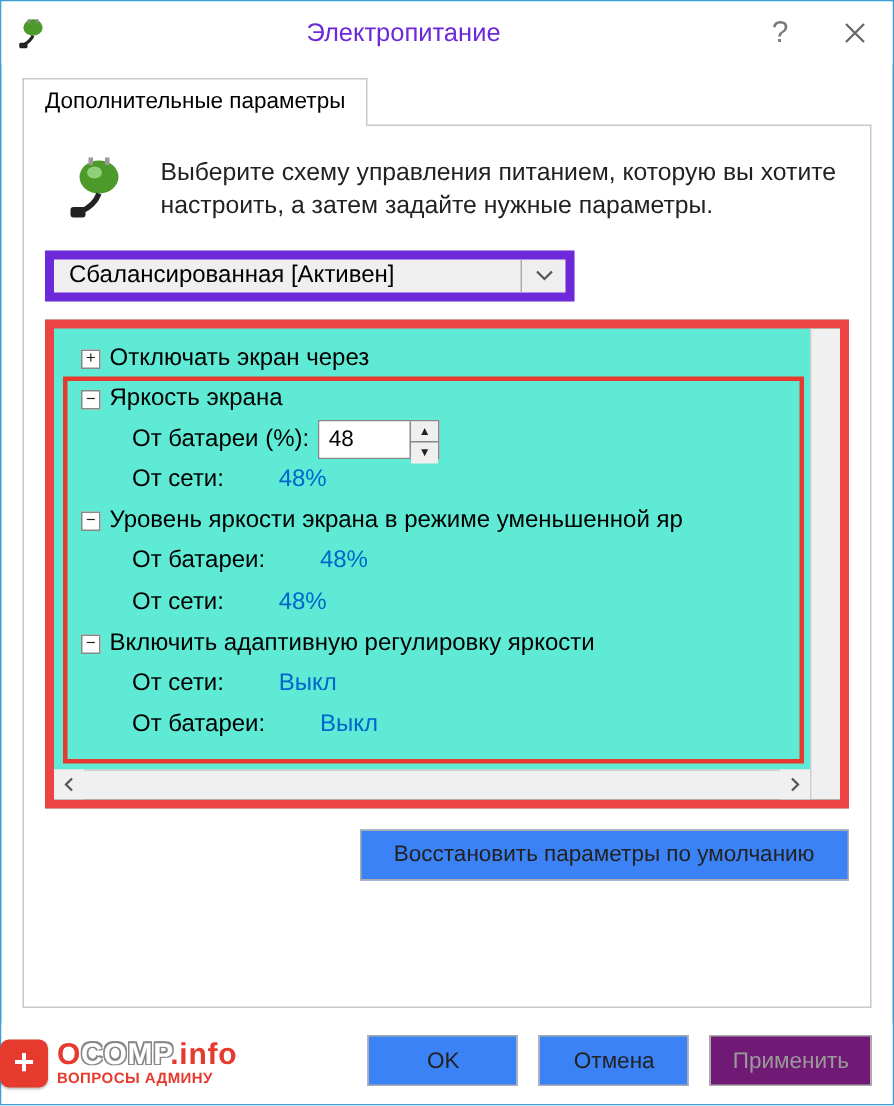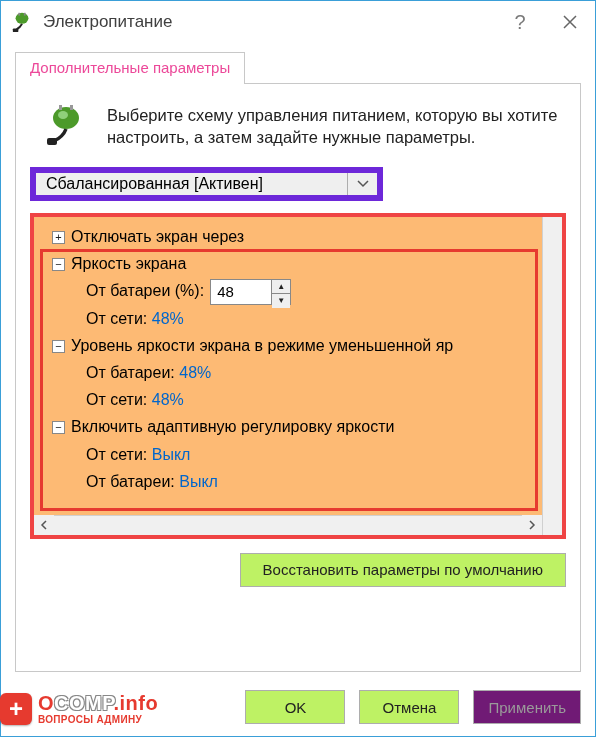--- a/index.html
+++ b/index.html
@@ -25,23 +25,24 @@
     display: flex;
     align-items: center;
     padding: 0 0 0 10px;
     background: #fff;
   }
   .titlebar-icon {
     width: 22px; height: 22px;
     margin-right: 10px;
   }
   .titlebar-text {
-    color: #404040;
+    color: #6d28d9;
     font-size: 17px;
     flex: 1;
+    text-align: center;
   }
   .titlebar-btn {
     width: 50px; height: 42px;
     display: flex; align-items: center; justify-content: center;
     color: #7a7a7a;
   }
   .titlebar-help { font-size: 20px; }
   .titlebar-close svg { width: 14px; height: 14px; }
 
   .client {
@@ -56,21 +57,21 @@
     align-items: flex-end;
     position: relative;
     z-index: 2;
   }
   .tab {
     border: 1px solid #c8c8c8;
     border-bottom: none;
     background: #fff;
     padding: 6px 14px 8px 14px;
     font-size: 15px;
-    color: #ec4899;
+    color: #000000;
     position: relative;
     top: 1px;
   }
   .tabpanel {
     border: 1px solid #c8c8c8;
     flex: 1;
     padding: 14px 12px 12px 12px;
     display: flex;
     flex-direction: column;
     position: relative;
@@ -96,26 +97,26 @@
     font-size: 16px;
   }
   .scheme-select .sel-text { flex:1; }
   .scheme-select .sel-arrow {
     width: 30px; height: 100%;
     border-left: 1px solid #adadad;
     display:flex; align-items:center; justify-content:center;
   }
 
   .tree-outer {
-    border: 4px solid #ef4444;
+    border: 6px solid #ef4444;
     margin: 0 2px 0 2px;
     position: relative;
     height: 326px;
     overflow: hidden;
-    background:#fdba74;
+    background:#5eead4;
   }
   .tree-scroll {
     height: 100%; overflow: hidden;
   }
   .tree {
     padding: 6px 8px 6px 8px;
     font-size: 16px;
     line-height: 1.7;
     color: #222;
     white-space: nowrap;
@@ -144,21 +145,21 @@
 
   .expander {
     display:inline-flex; width:13px; height:13px;
     border:1px solid #888; align-items:center; justify-content:center;
     font-size:11px; line-height:1; background:#fff; margin-right:6px;
     vertical-align:1px;
   }
   .row { }
   .lvl0 { padding-left: 10px; }
   .lvl1 { padding-left: 44px; }
-  .val-link { color:#0066cc; }
+  .val-link { color:#0066cc;margin-left:32px; }
   .node-label { color:#000; }
 
   .spinbox {
     display:inline-flex; align-items:stretch;
     border:1px solid #888; height:26px; margin-left:6px;
     vertical-align:middle; background:#fff;
   }
   .spinbox input {
     width:60px; border:none; padding:0 6px; font-size:15px;
     outline:none;
@@ -167,21 +168,21 @@
   .spinbox .spin {
     width:18px; flex:1;
     display:flex; align-items:center; justify-content:center;
     font-size:8px; background:#efefef;
   }
   .spinbox .spin + .spin { border-top:1px solid #888; }
 
   .restore-row { display:flex; justify-content:flex-end; margin:14px 2px 0 0; }
   .btn {
     height:34px; padding:0 22px;
-    border:1px solid #adadad; background:#bef264;
+    border:1px solid #adadad; background:#3b82f6;
     font-size:15px; color:#222;
     display:inline-flex; align-items:center; justify-content:center;
   }
   .btn.disabled { color:#9a9a9a; background:#701a75; }
 
   .footer {
     padding: 8px 14px 12px 14px;
     display:flex; align-items:center; justify-content:flex-end;
     gap:14px;
     background:#fff;

